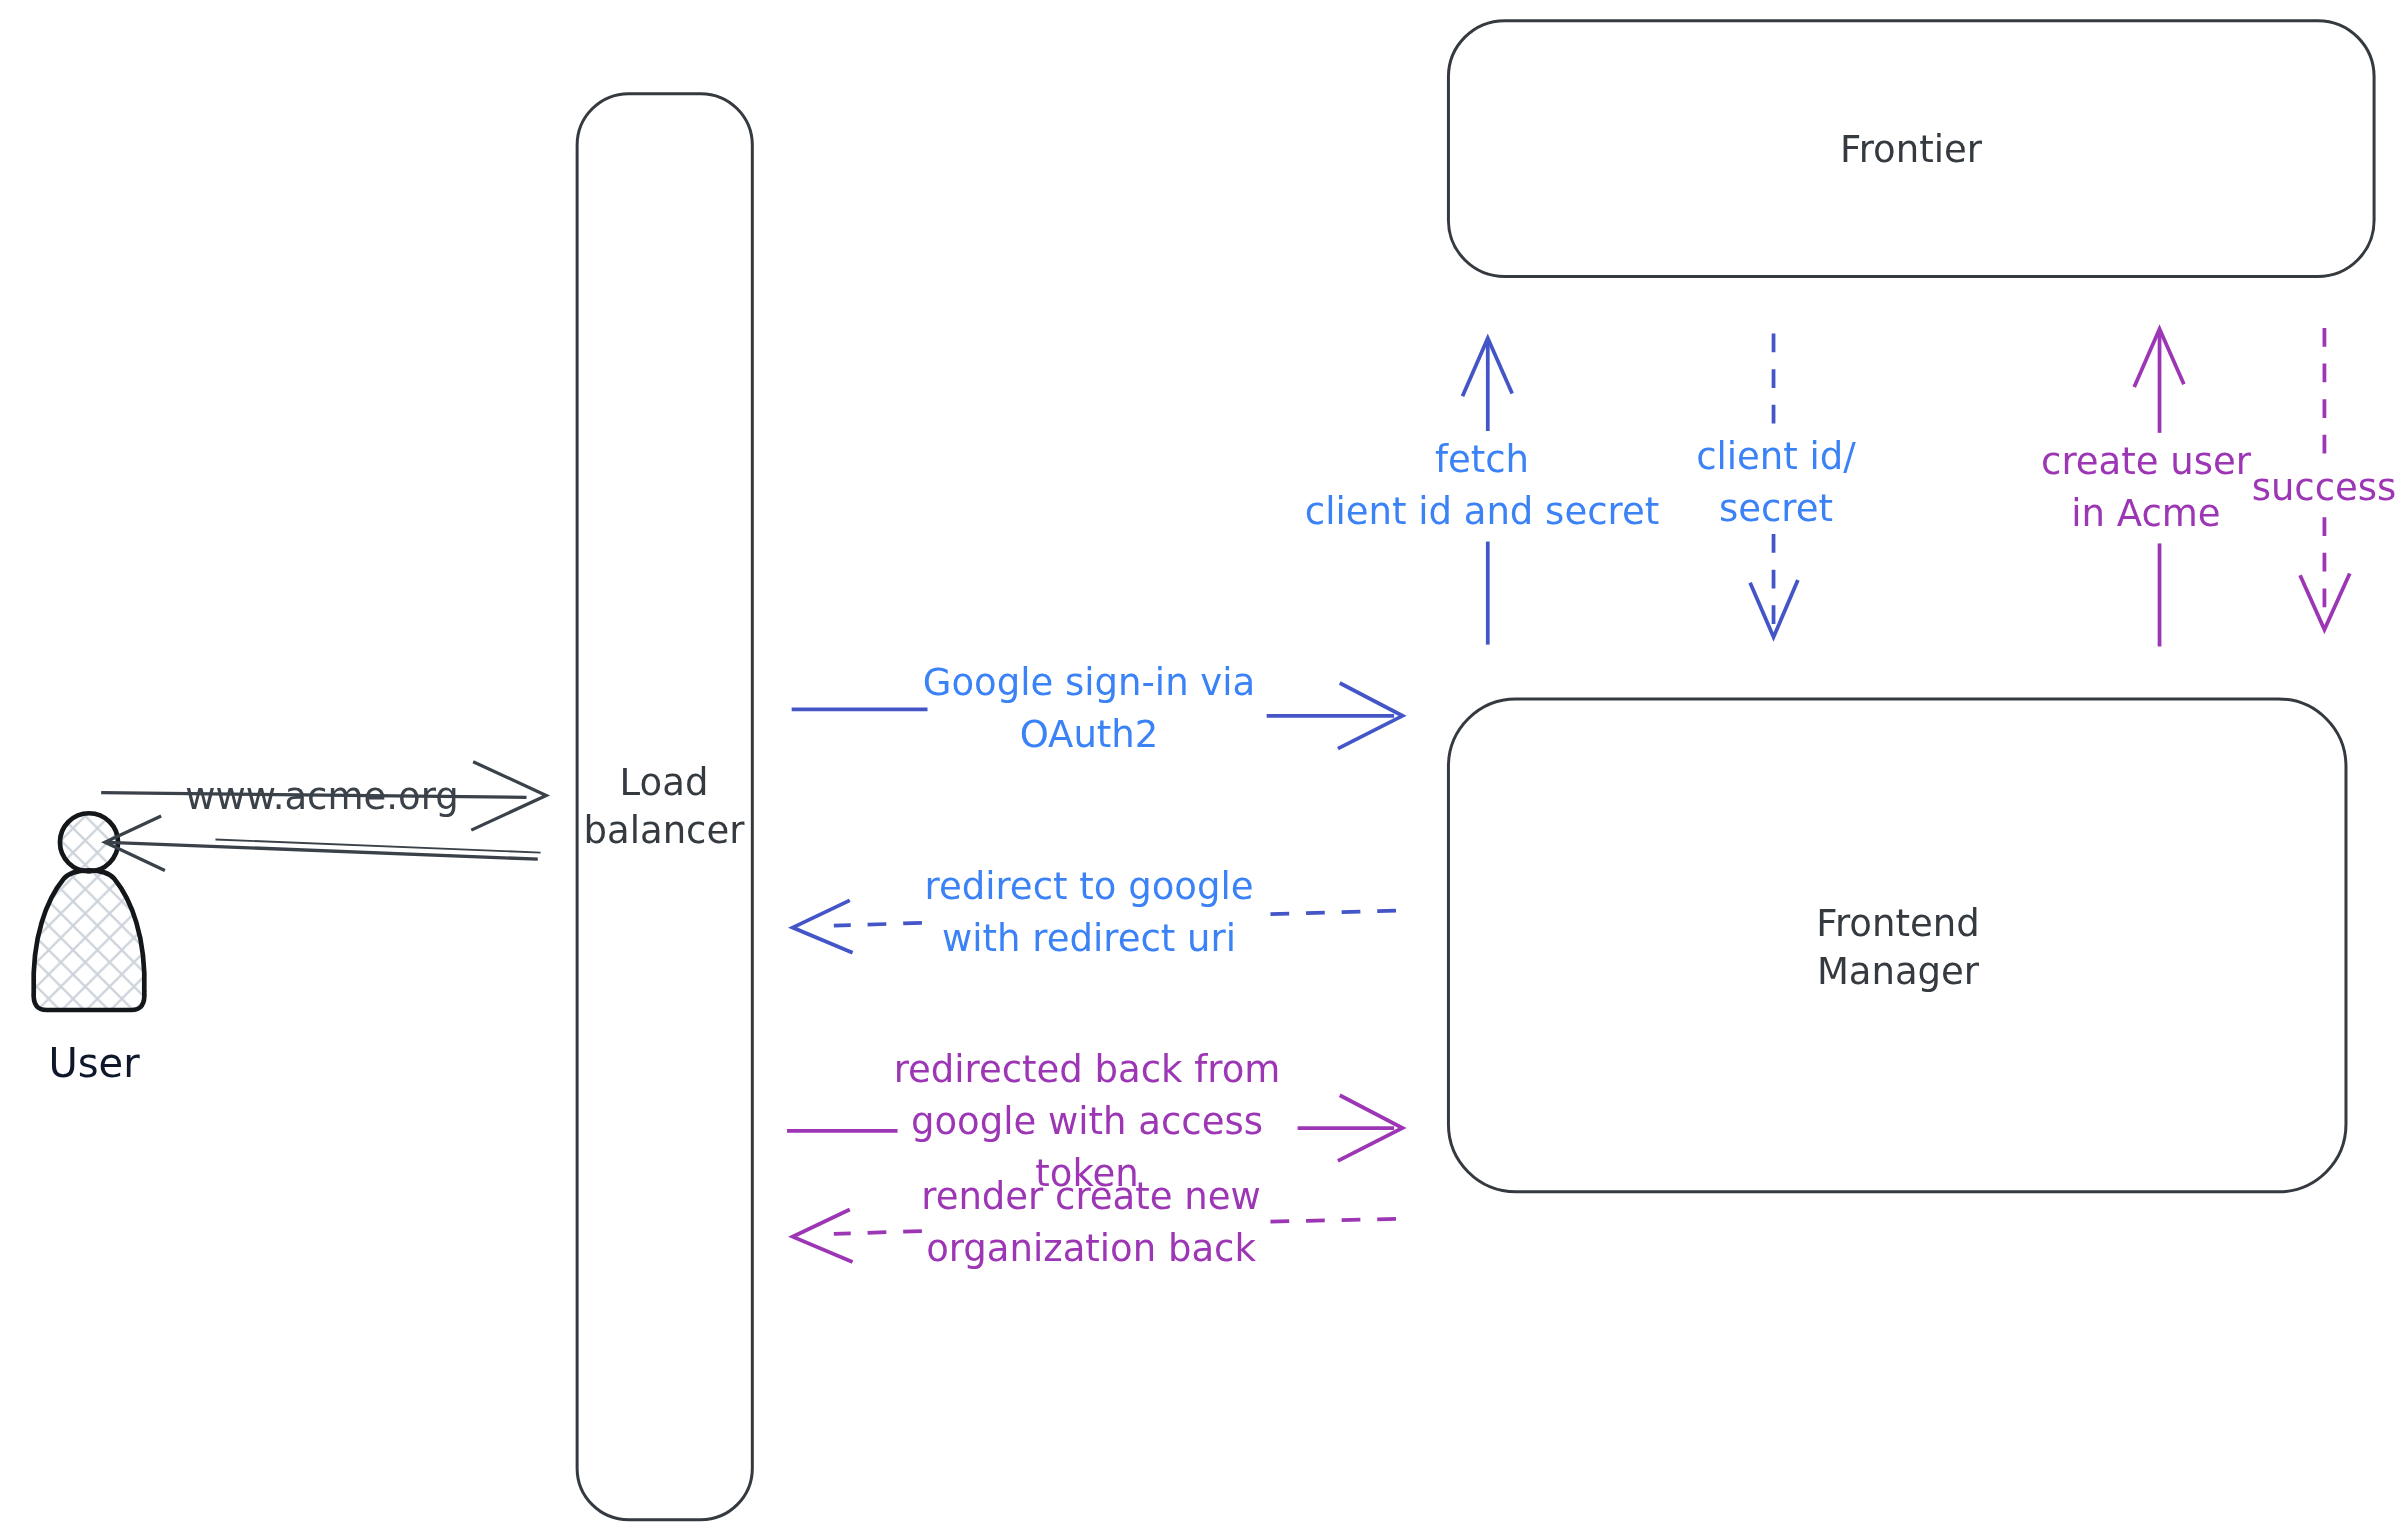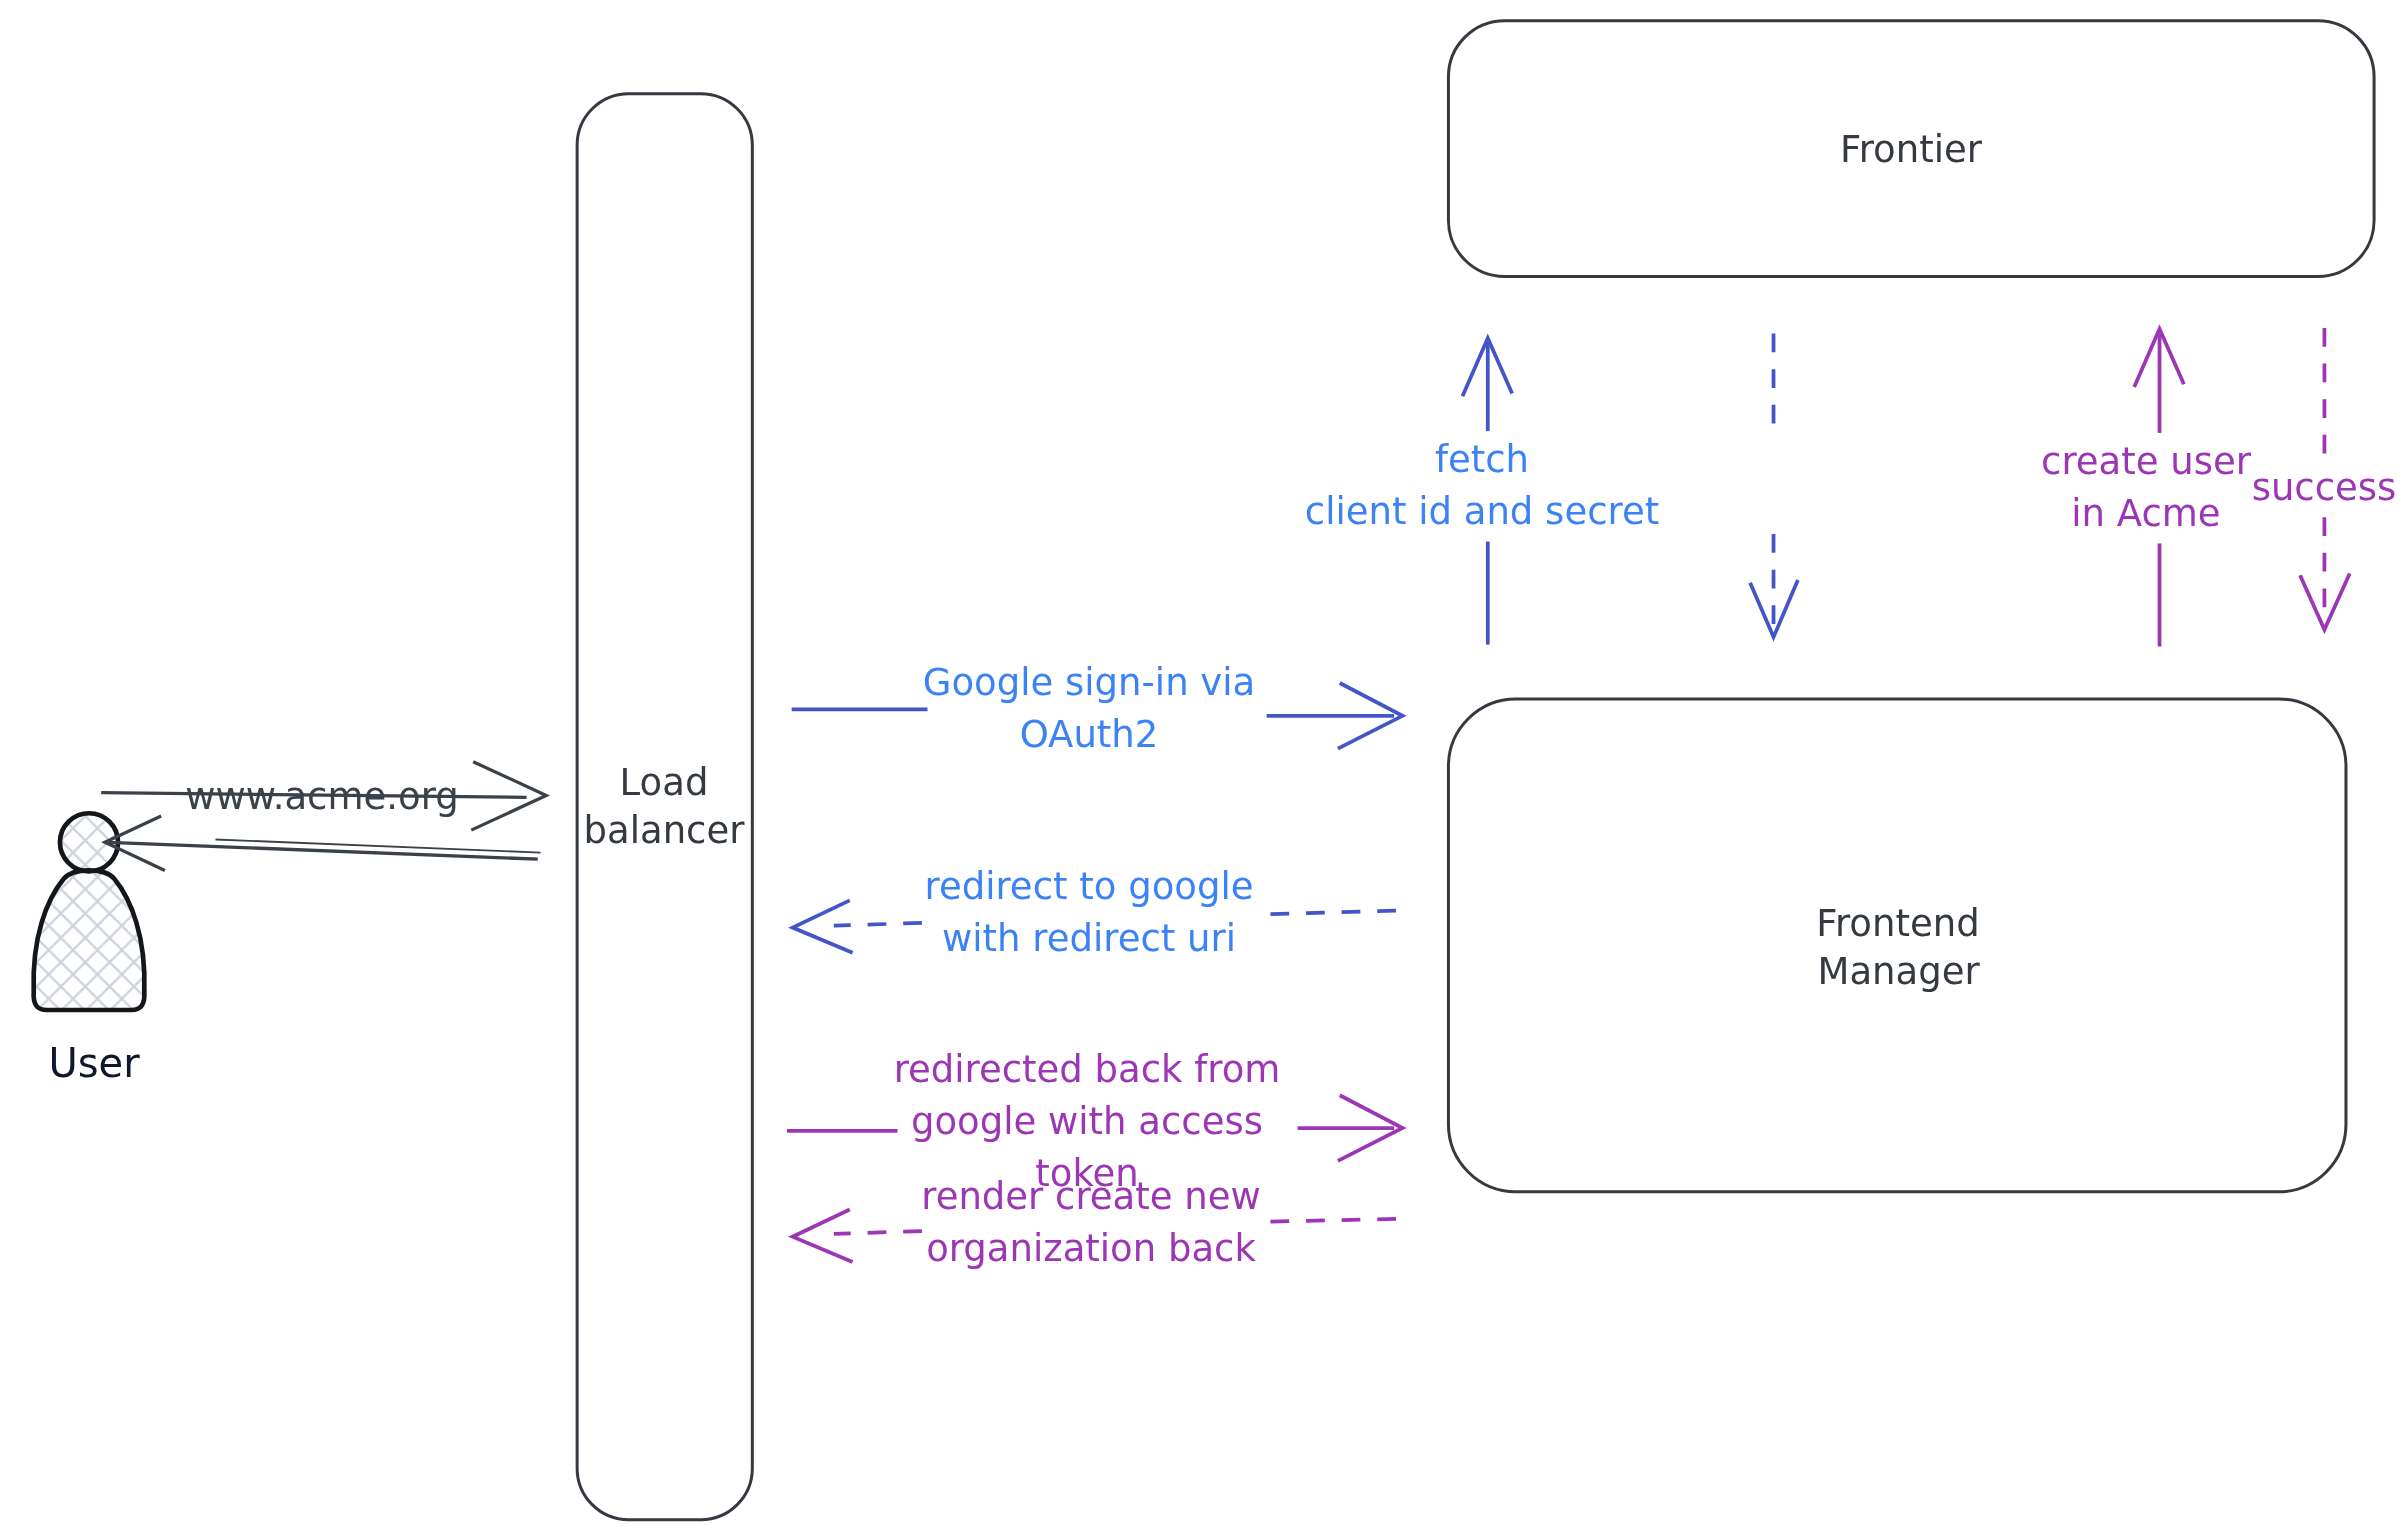--- a/index.html
+++ b/index.html
@@ -89,21 +89,21 @@
 
   <div class="lbl black" style="left:94px;top:1063px;">User</div>
 
   <div class="lbl nodelbl" style="left:664px;top:807px;">
     <div>Load</div>
     <div>balancer</div>
   </div>
 
   <div class="lbl nodelbl" style="left:1911px;top:150px;">Frontier</div>
 
-  <div class="lbl nodelbl" style="left:1898px;top:948px;text-align:right;">
+  <div class="lbl nodelbl" style="left:1898px;top:948px;">
     <div>Frontend</div>
     <div>Manager</div>
   </div>
 
   <div class="lbl dark" style="left:322px;top:797px;">www.acme.org</div>
 
   <div class="lbl blue" style="left:1089px;top:709px;">
     <div>Google sign-in via</div>
     <div>OAuth2</div>
   </div>
@@ -122,20 +122,24 @@
   <div class="lbl purple" style="left:1091px;top:1223px;">
     <div>render create new</div>
     <div>organization back</div>
   </div>
 
   <div class="lbl blue" style="left:1482px;top:486px;">
     <div>fetch</div>
     <div>client id and secret</div>
   </div>
 
+  <div class="lbl blue" style="left:1776px;top:483px;">
+    <div>client id/</div>
+    <div>secret</div>
+  </div>
 
   <div class="lbl purple" style="left:2146px;top:488px;">
     <div>create user</div>
     <div>in Acme</div>
   </div>
 
   <div class="lbl purple" style="left:2324px;top:488px;">success</div>
 
 </div>
 

